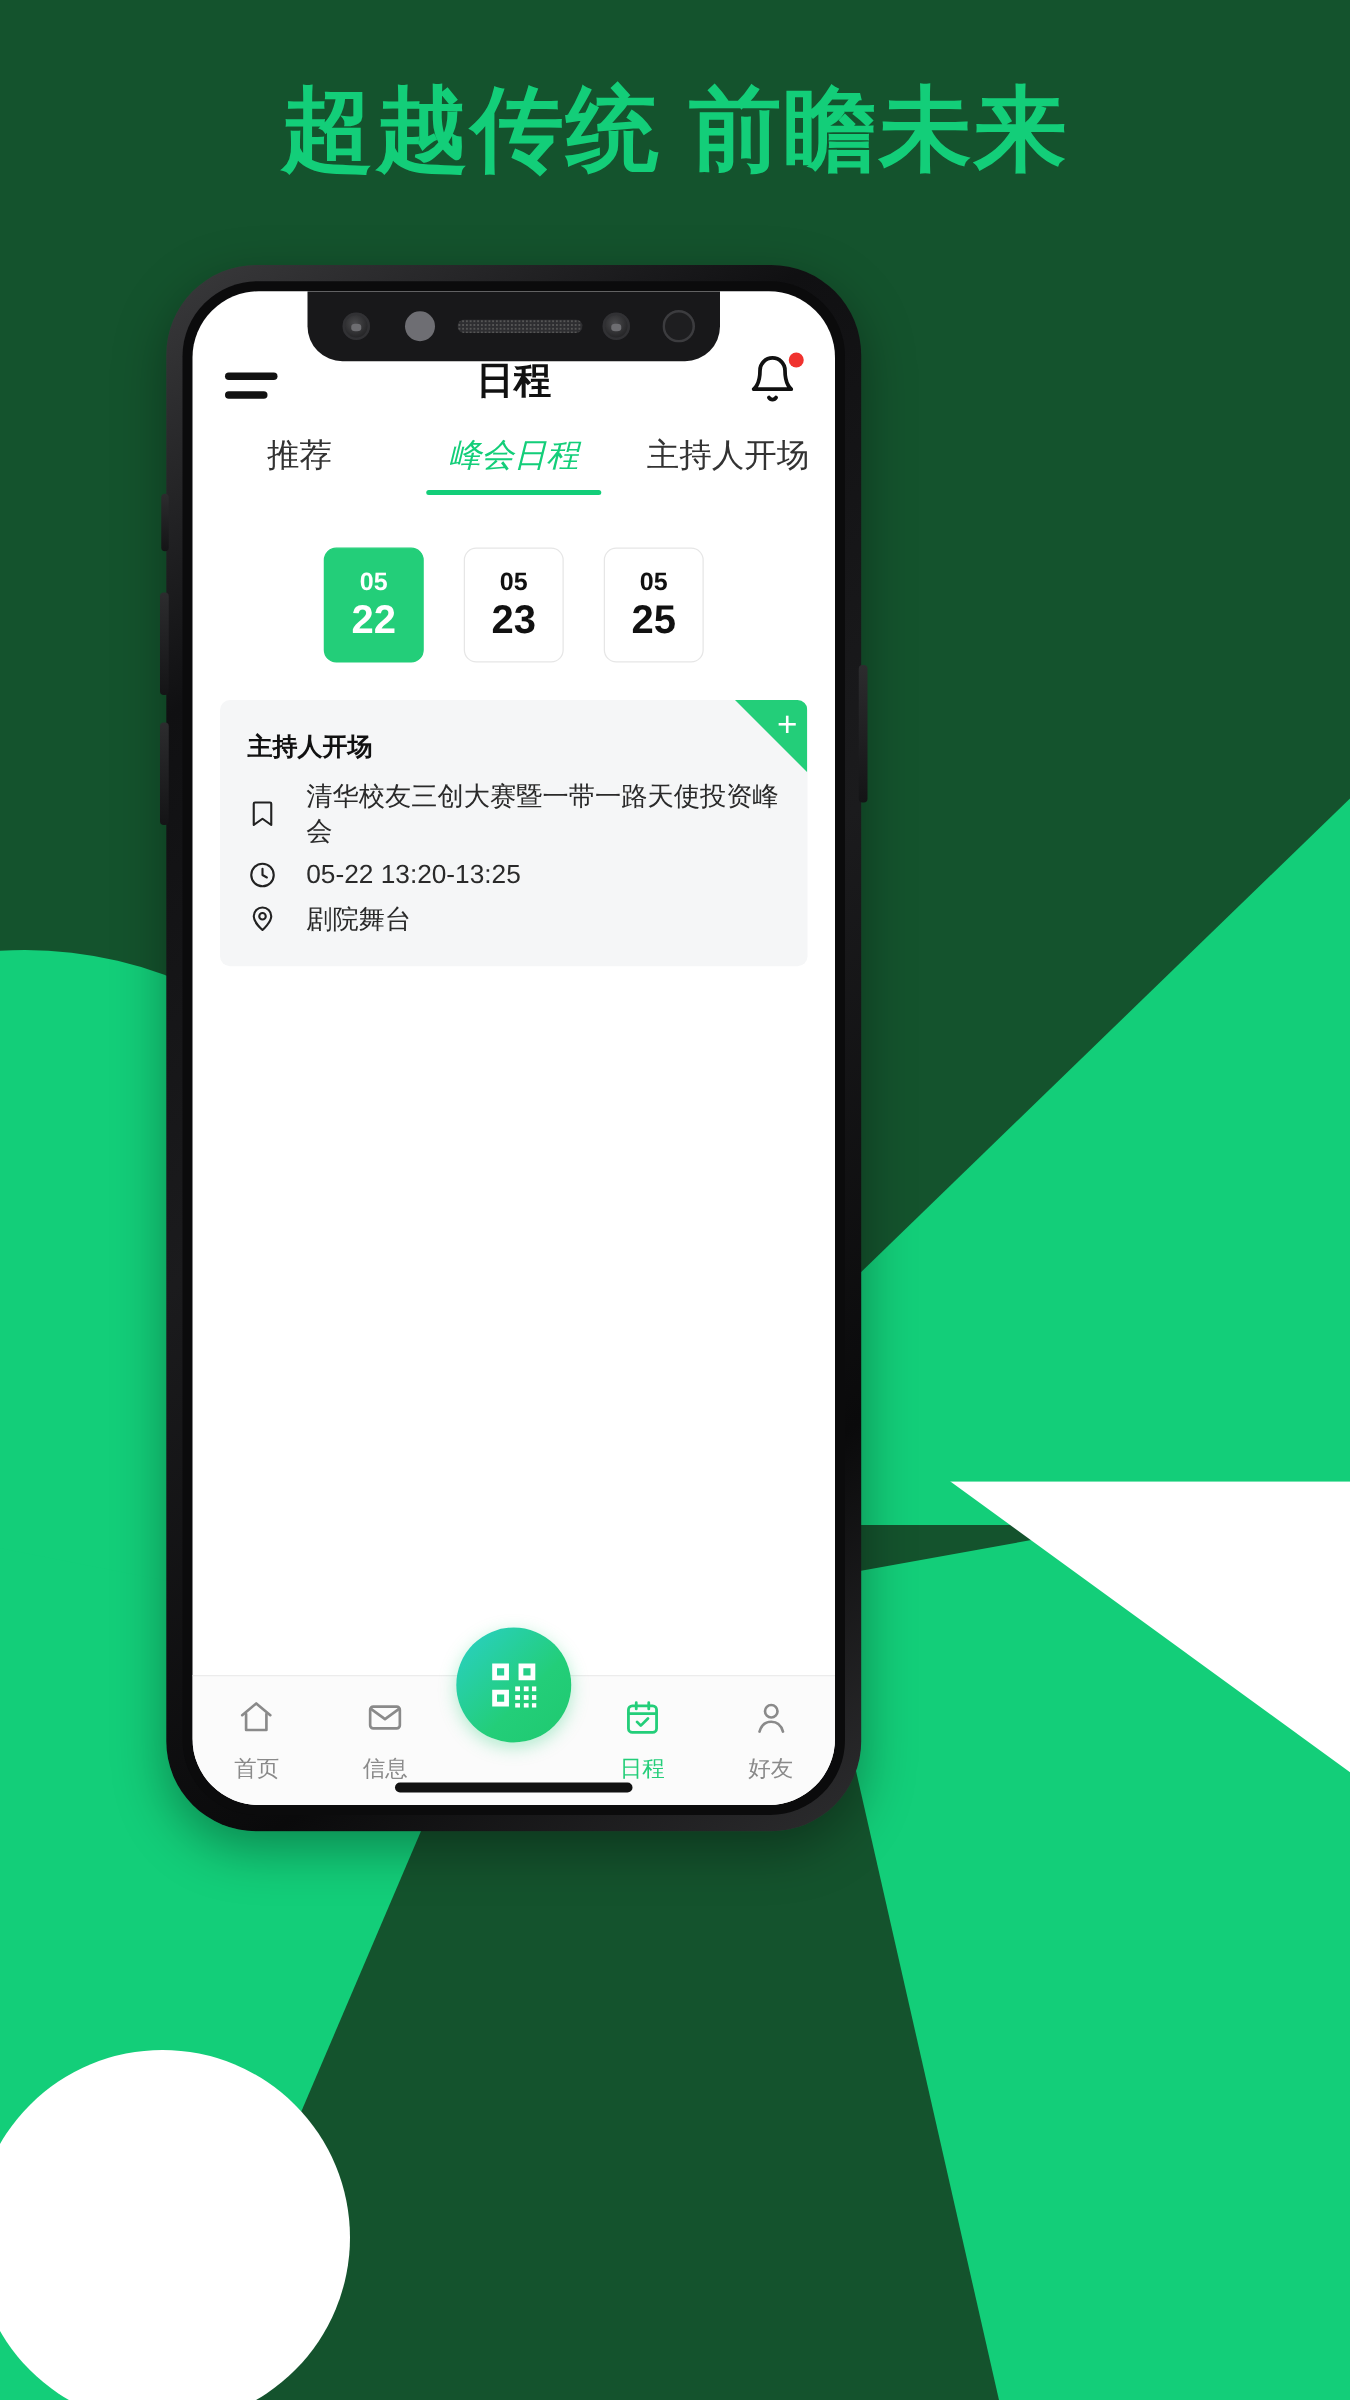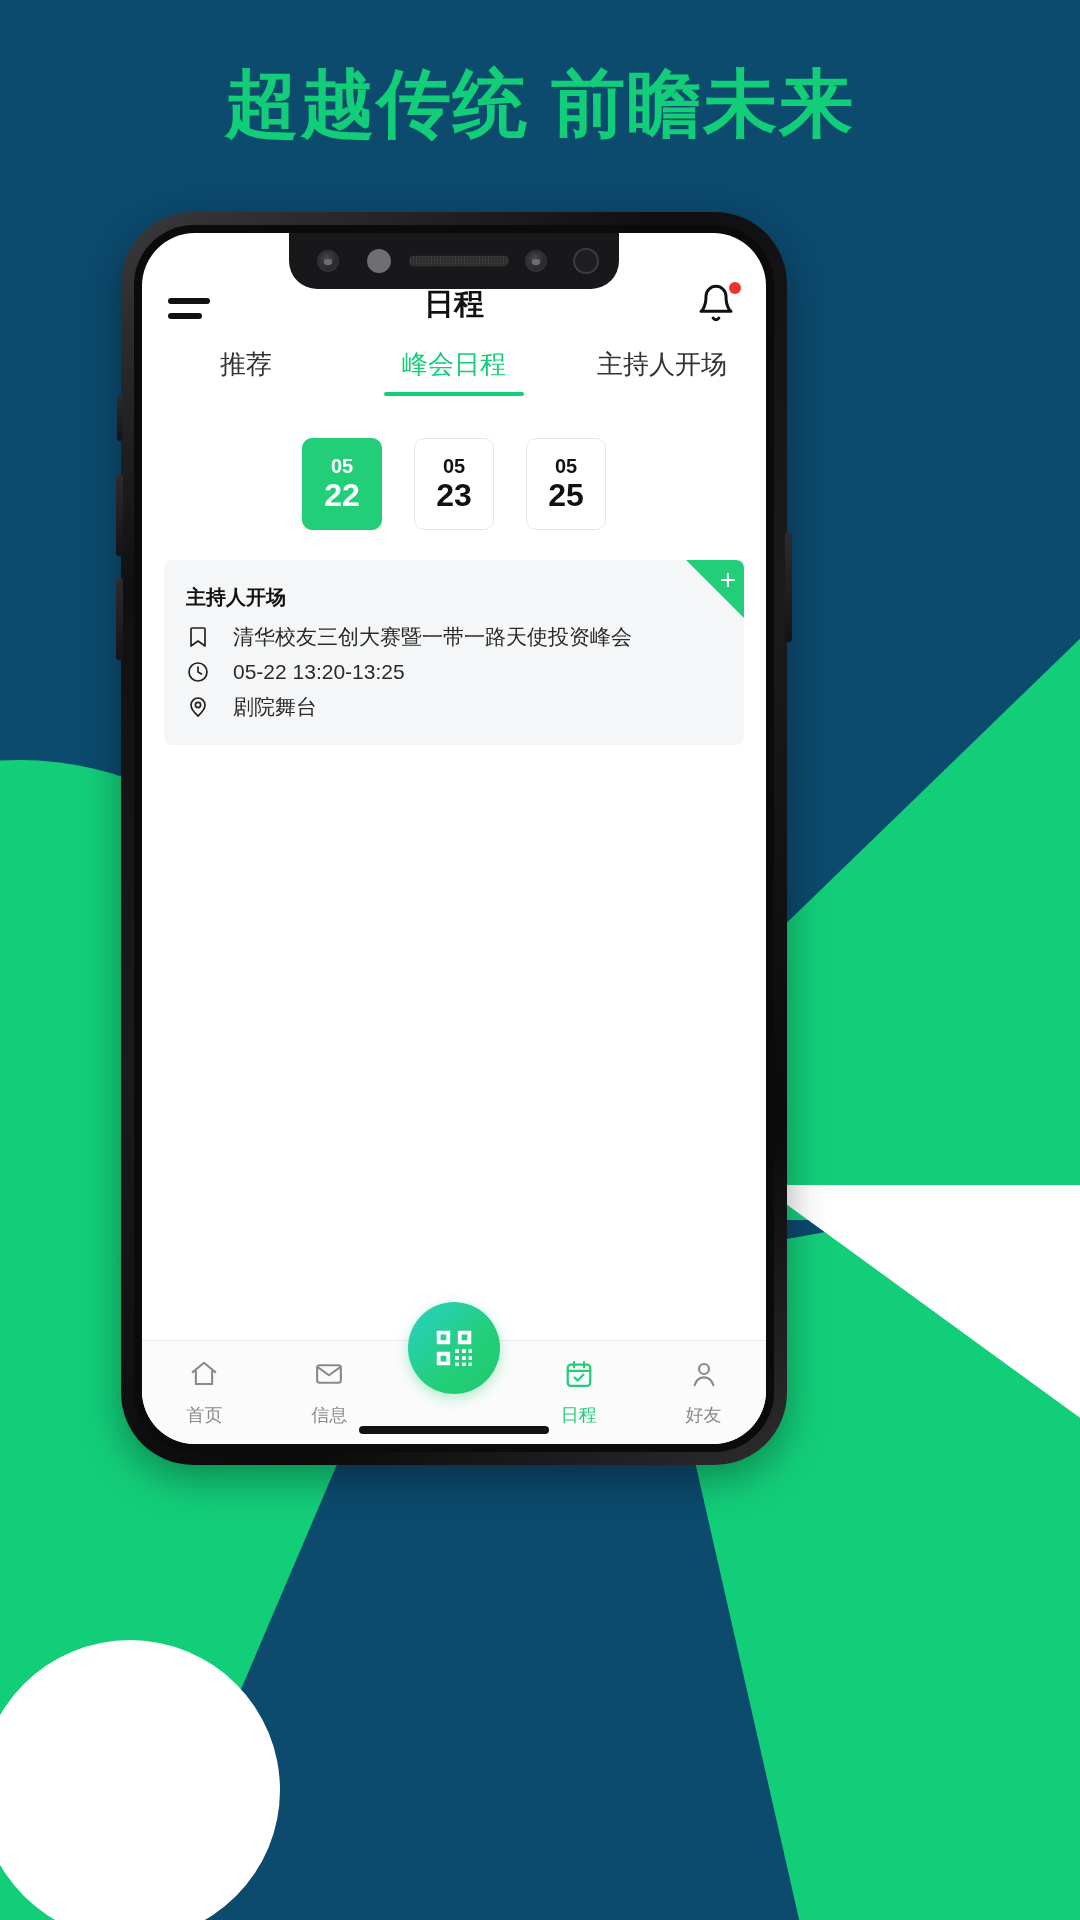--- a/index.html
+++ b/index.html
@@ -2,21 +2,21 @@
 <html><head>
 <meta charset="utf-8">
 <style>
   * { box-sizing: border-box; margin: 0; padding: 0; }
   html, body {
     width: 1080px; height: 1920px;
     font-family: "Liberation Sans", "DejaVu Sans", sans-serif;
     background: #ffffff;
     overflow: hidden;
   }
-  #root { position: relative; width: 1080px; height: 1920px; background:#0c4a6e; overflow:hidden; }
+  #root { position: relative; width: 1080px; height: 1920px; background:#14532d; overflow:hidden; }
 
   
   .bg-layer { position:absolute; inset:0; overflow:hidden; z-index:0; }
   .bg-blob-left {
     position:absolute; left:-360px; top:760px;
     width:760px; height:900px; border-radius:50%;
     background:#13ce79;
   }
   .bg-blob-left2 {
     position:absolute; left:-300px; top:1180px;
@@ -58,22 +58,22 @@
     font-size:74px;
     font-weight:700;
     letter-spacing:2px;
     line-height:1.2;
     white-space:nowrap;
   }
 
   
   .phone {
     position:absolute; z-index:10;
-    left:121px; top:212px;
-    width:666px; height:1253px;
+    left:133px; top:212px;
+    width:556px; height:1253px;
     border-radius:72px;
     background: linear-gradient(145deg,#3a3a3c 0%,#101012 22%,#1b1b1d 50%,#0a0a0b 80%,#2d2d2f 100%);
     box-shadow: 0 14px 42px rgba(0,0,0,.34);
     padding:13px;
   }
   .phone-inner {
     width:100%; height:100%;
     border-radius:60px;
     background:#0b0b0c;
     padding:8px;
@@ -136,21 +136,21 @@
   .bell-wrap { margin-left:auto; position:relative; width:44px; height:42px; }
   .bell-dot {
     position:absolute; right:-1px; top:-1px;
     width:12px; height:12px; border-radius:50%;
     background:#f0322e;
   }
 
   
   .tabs { display:flex; position:relative; z-index:12; padding:10px 0 0 0; }
   .tab { flex:1; text-align:center; font-size:26px; color:#333; padding-bottom:14px; position:relative; cursor:pointer; }
-  .tab.active { color:#13ce79; }
+  .tab.active { color:#13ce79;font-style:italic; }
   .tab.active::after {
     content:""; position:absolute; left:50%; transform:translateX(-50%);
     bottom:0; width:140px; height:4px; border-radius:2px; background:#13ce79;
   }
 
   
   .dates { display:flex; justify-content:center; gap:32px; padding:42px 0 0 0; }
   .chip {
     width:80px; height:92px; border-radius:10px;
     display:flex; flex-direction:column; align-items:center; justify-content:center;

